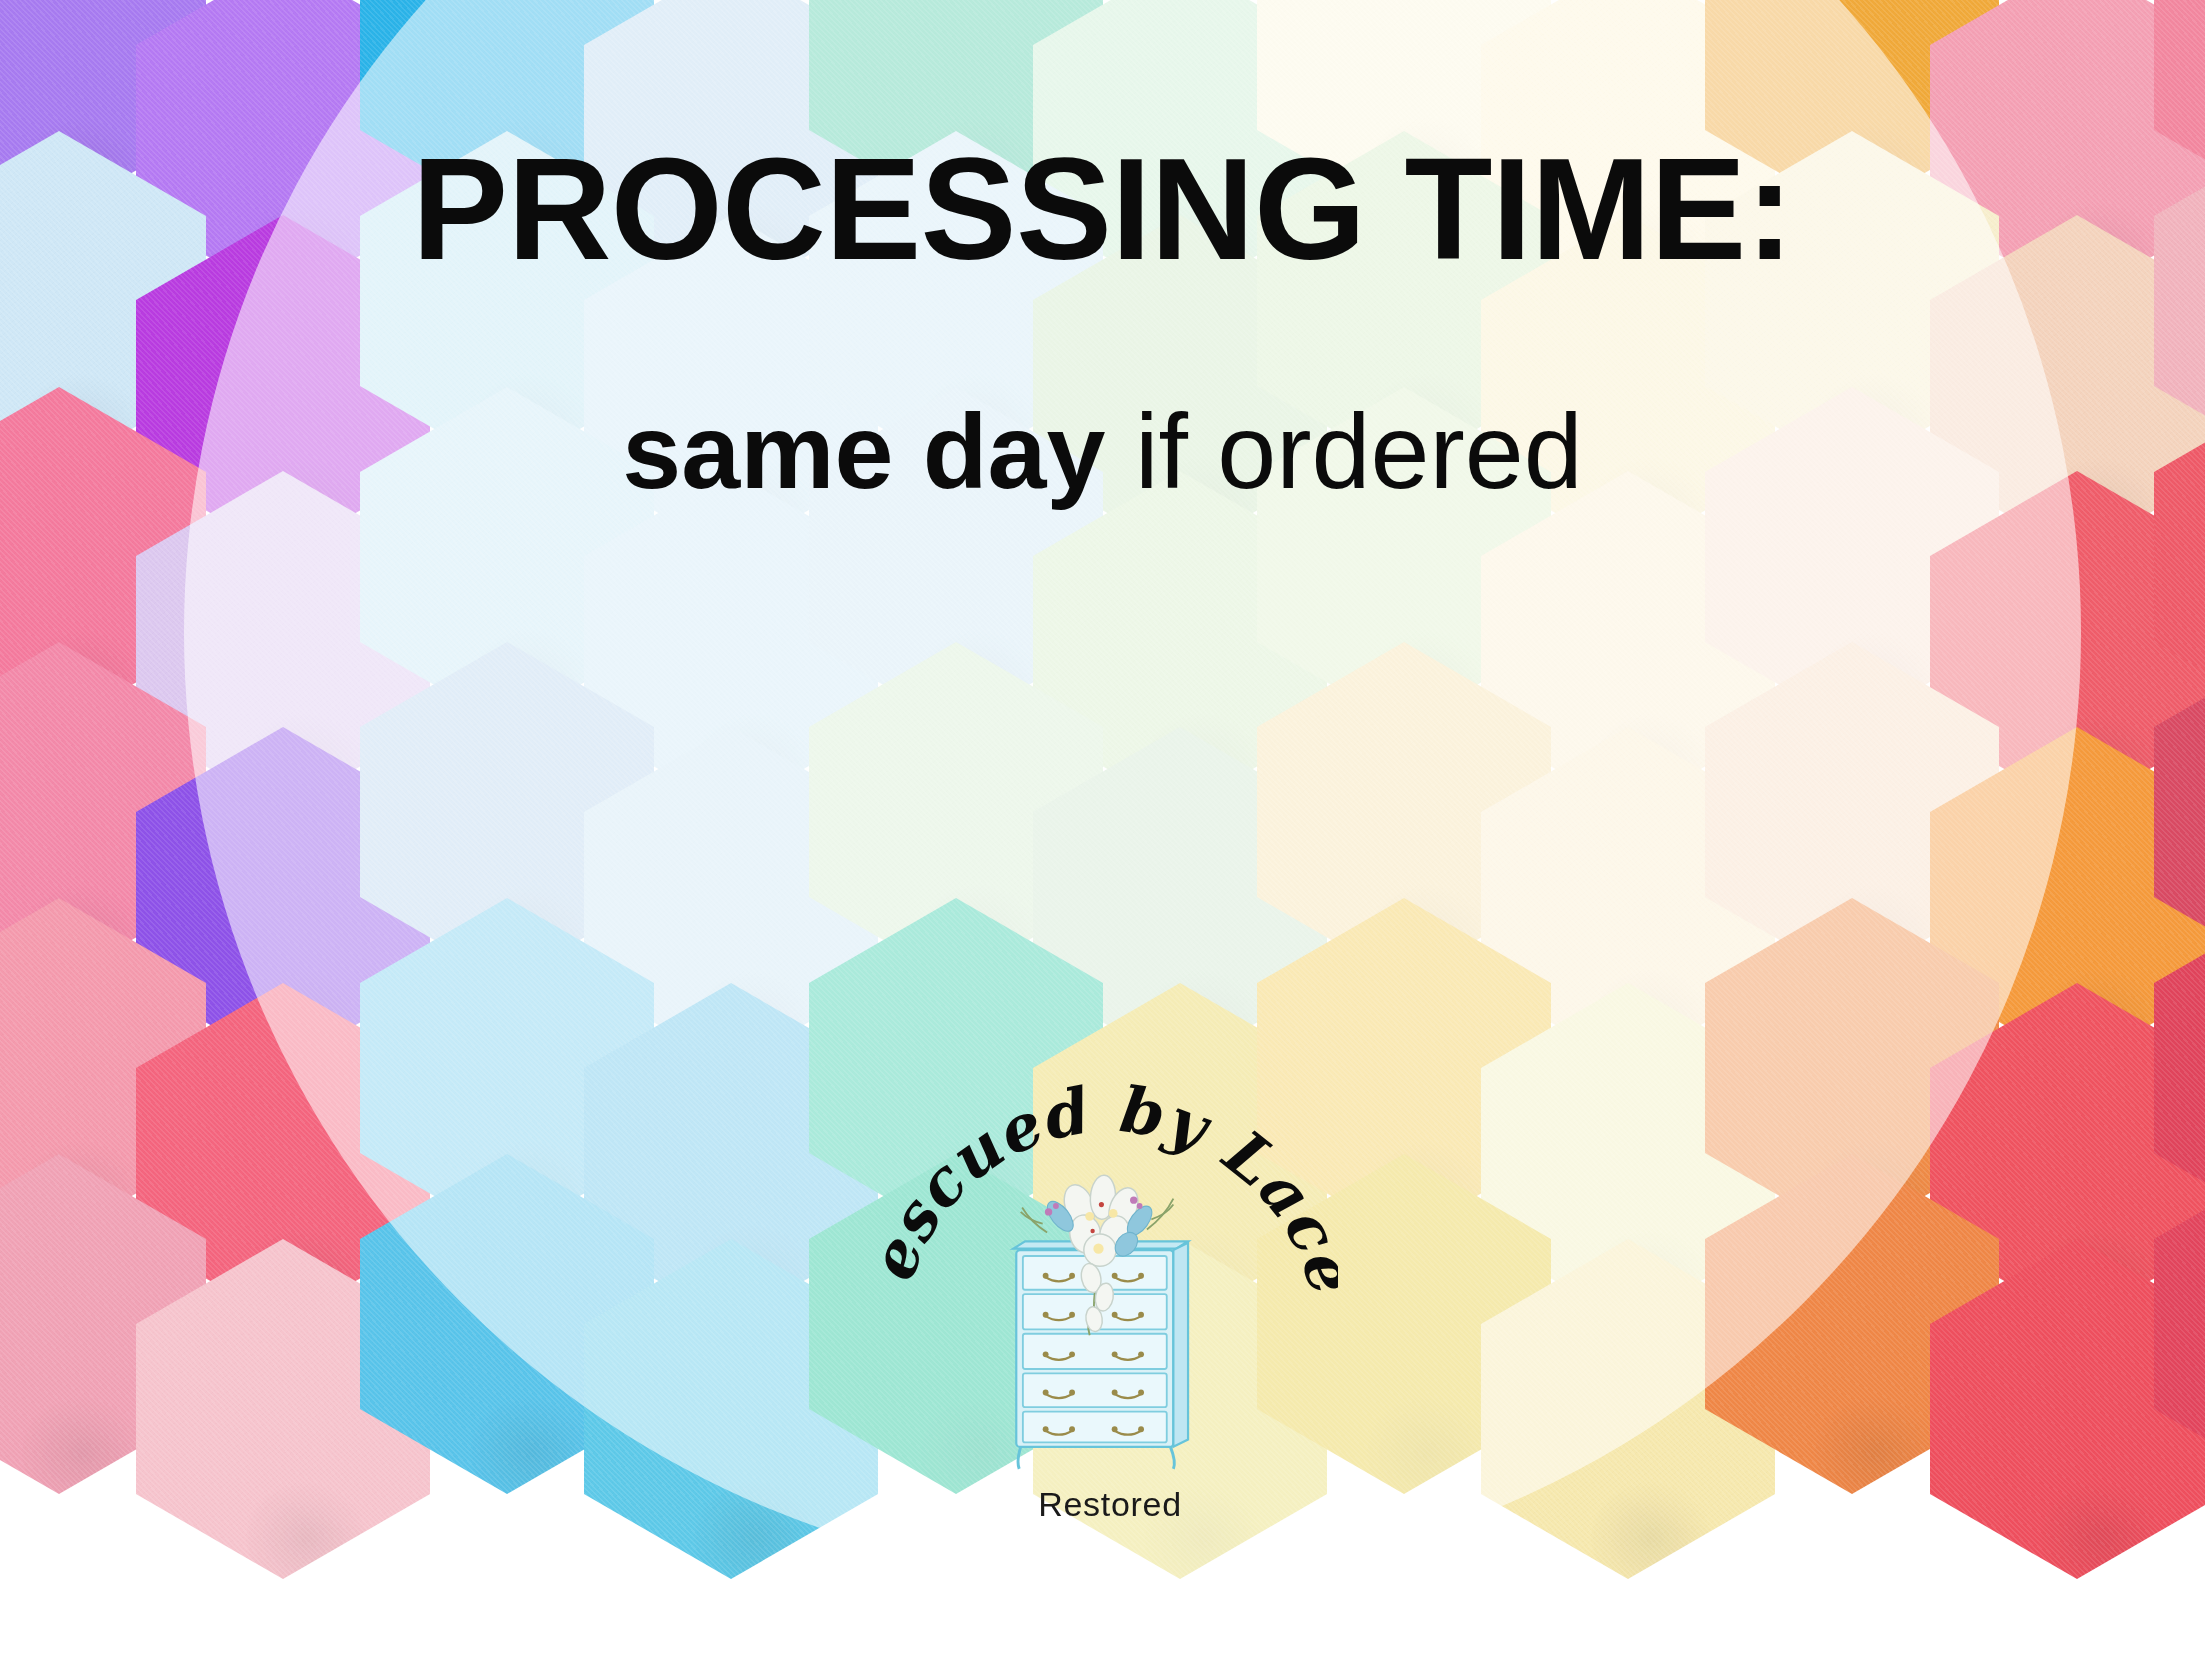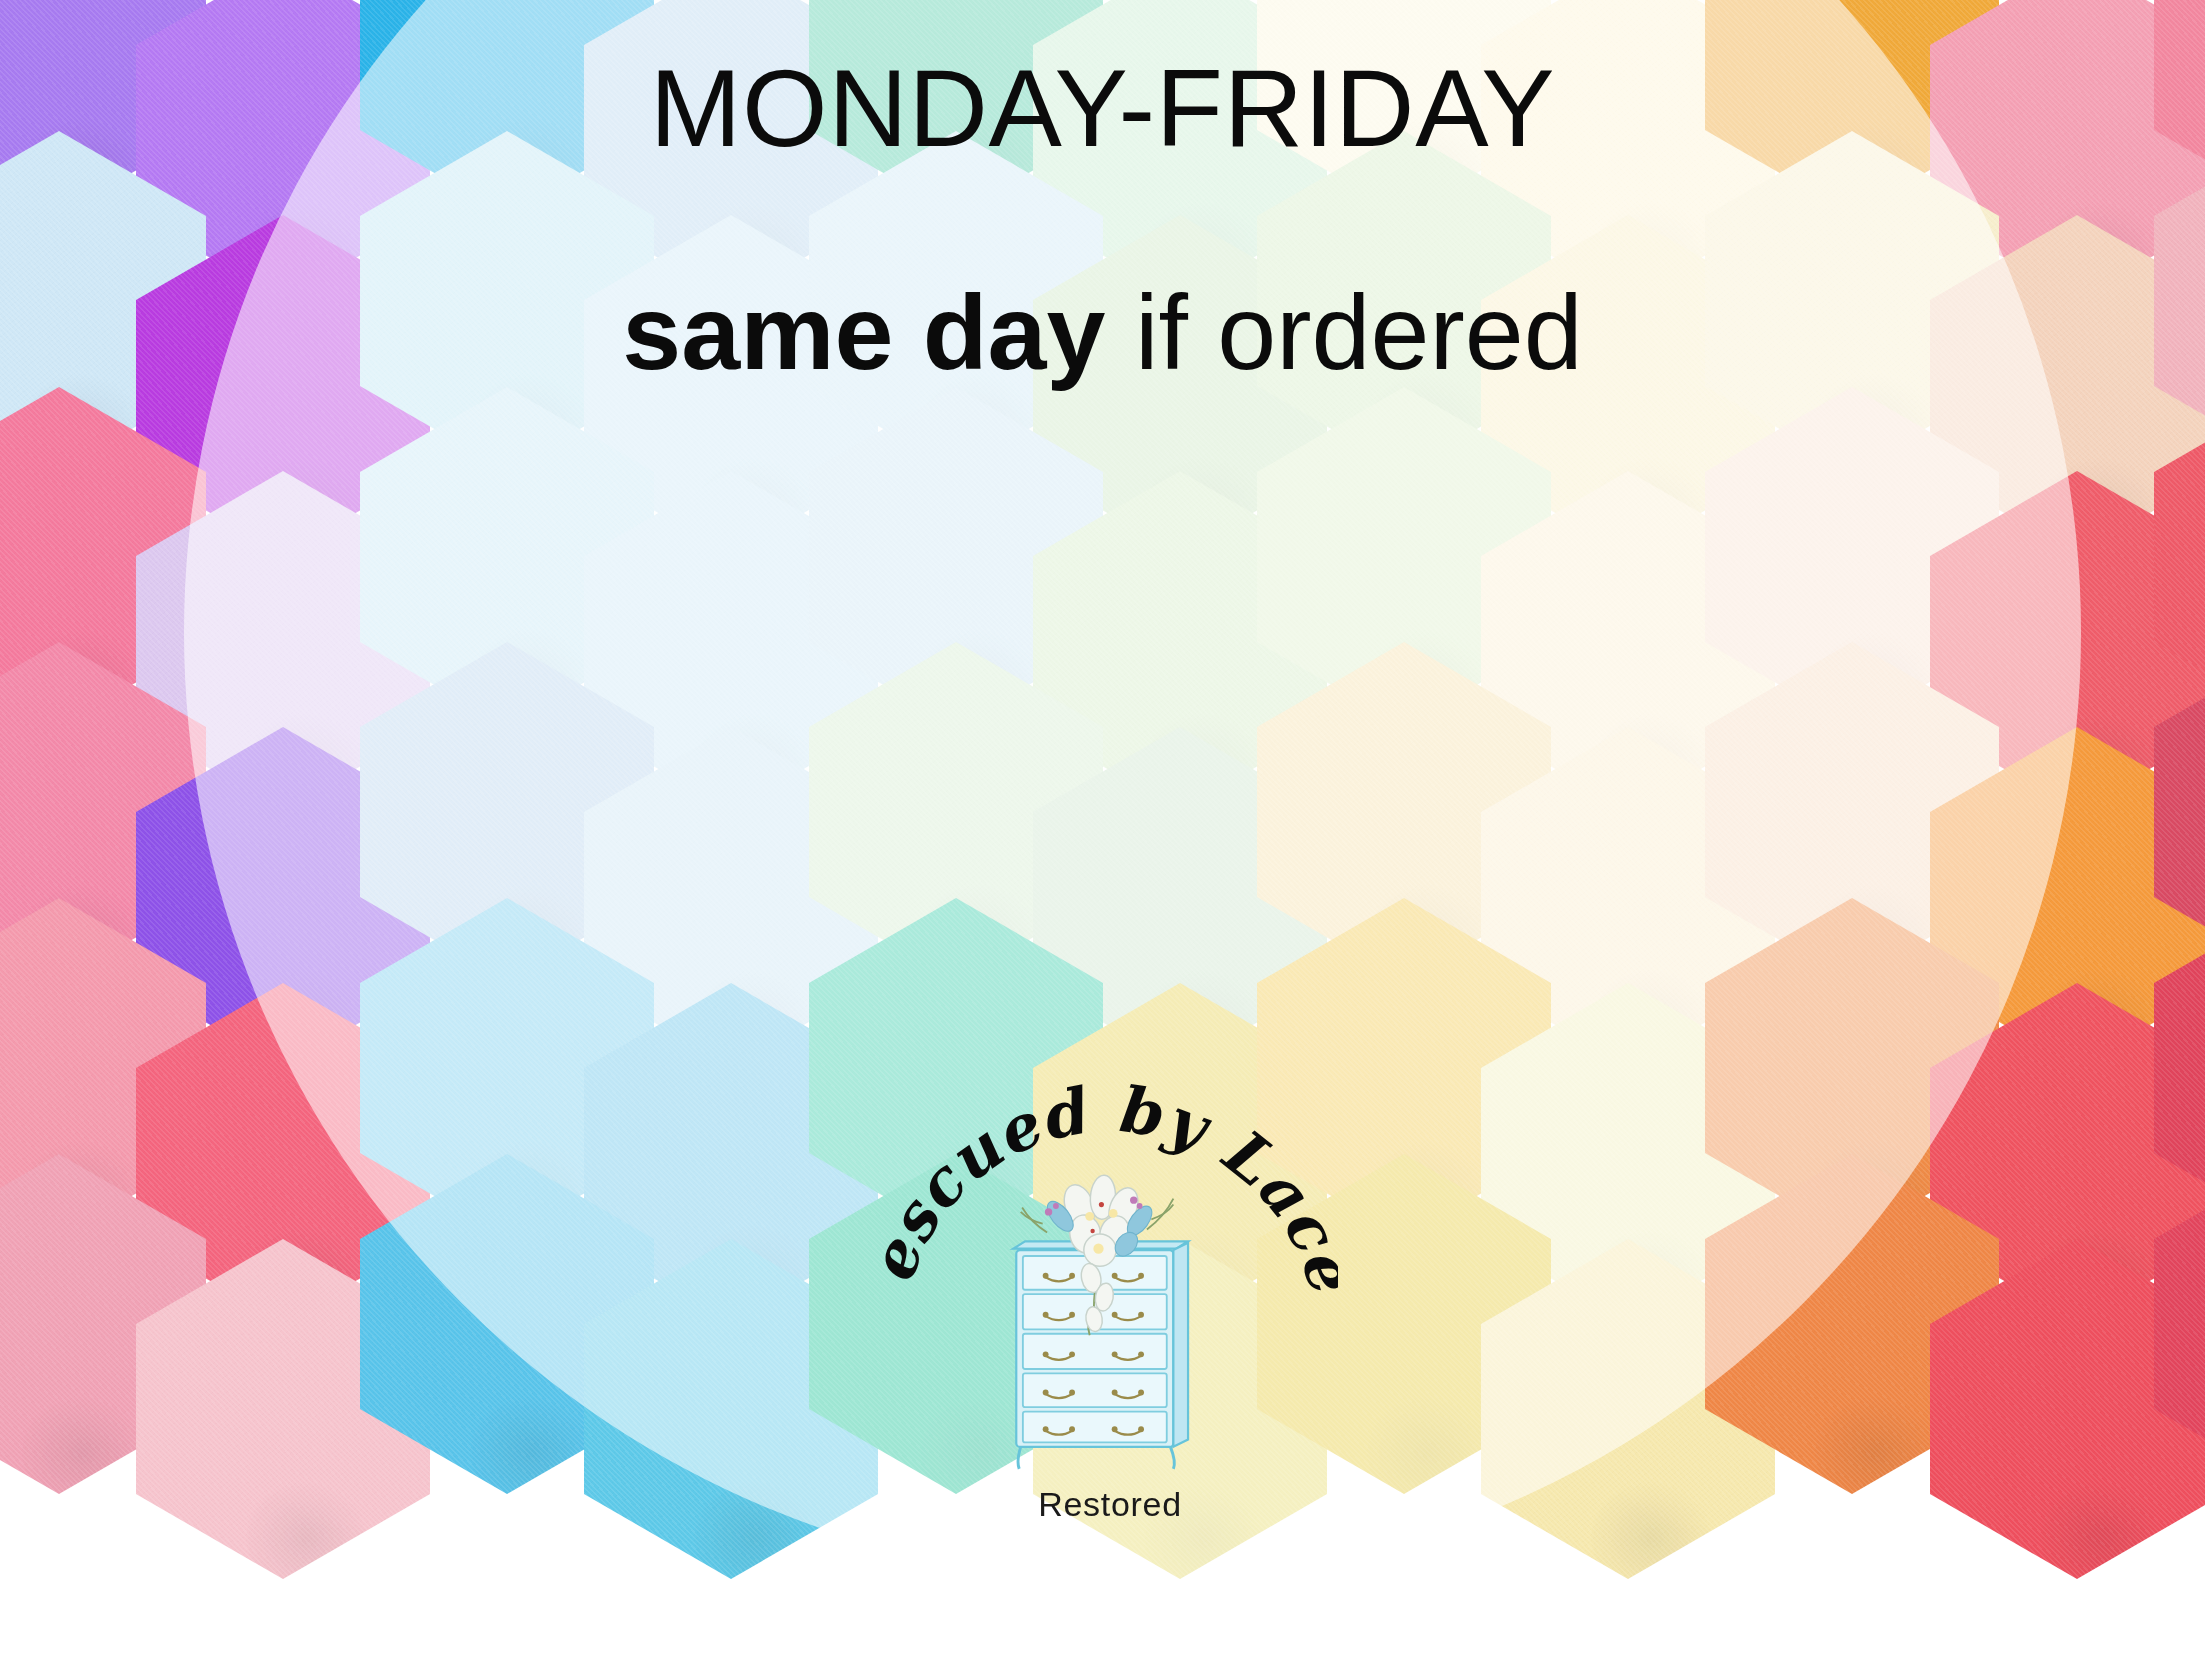--- a/index.html
+++ b/index.html
@@ -314,21 +314,21 @@
       </div>
       <div class="hex" style="left: 2154px; top: 1154px; background: rgb(226, 69, 93);">
         <div class="tex"></div>
         <div class="grain"></div>
       </div>
     </div>
 
   <div id="circle"></div>
 
   <div id="copy">
-    <div class="l2">MONDAY-FRIDAY</div>
+    <div class="l1">PROCESSING TIME:</div>
     <div class="l3"><b>same day</b><span> if ordered</span></div>
   </div>
 
   <div id="logo">
 
     <svg id="arc" viewBox="0 0 620 400">
       <defs>
           <path id="arcpath" d="M 40 370 A 280 280 0 0 1 580 370" fill="none"></path>
         </defs>
       <text>

